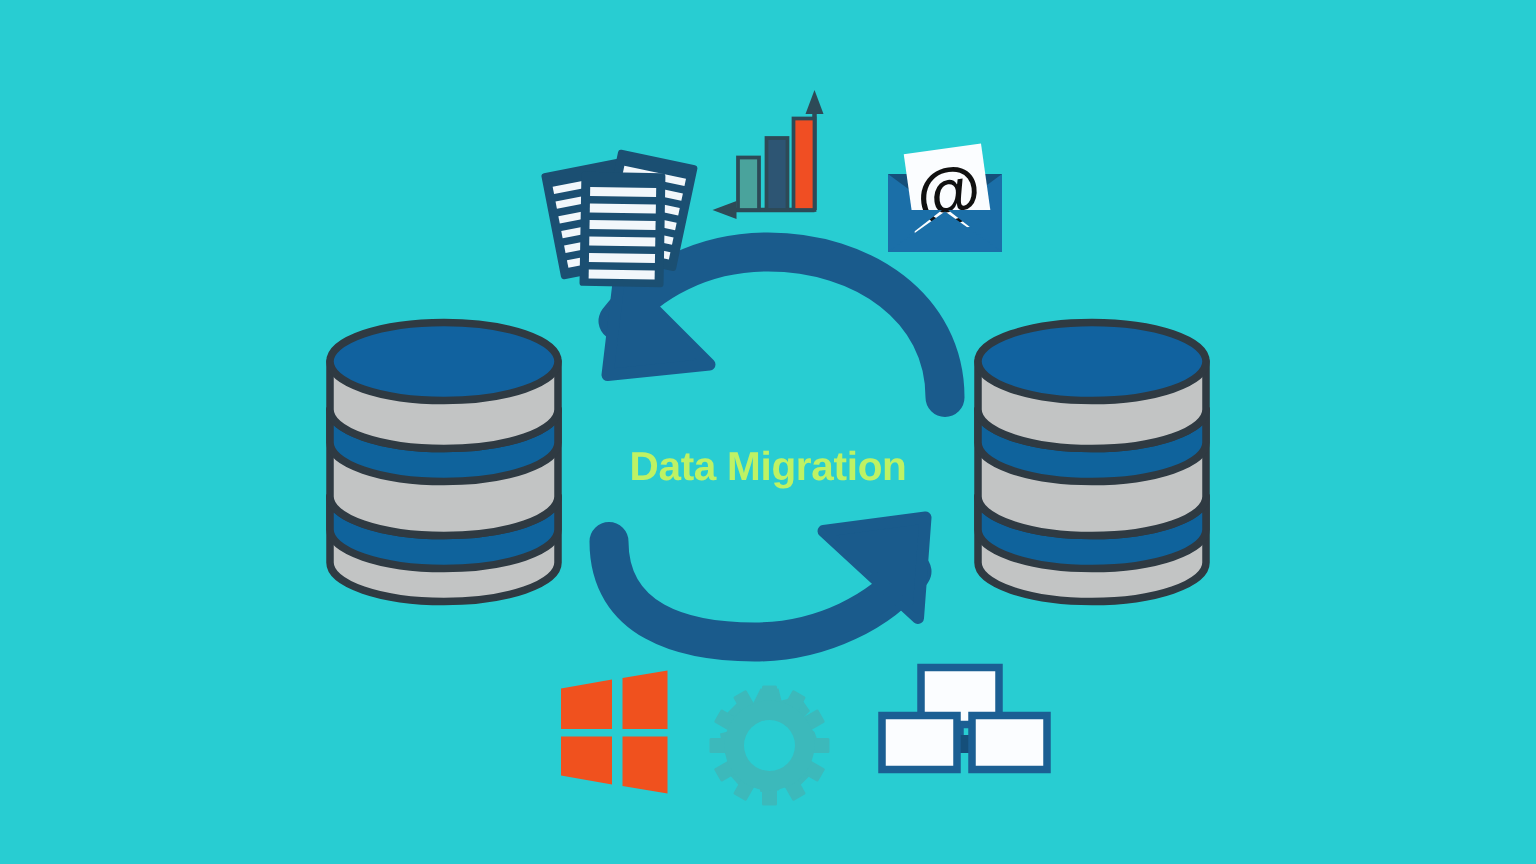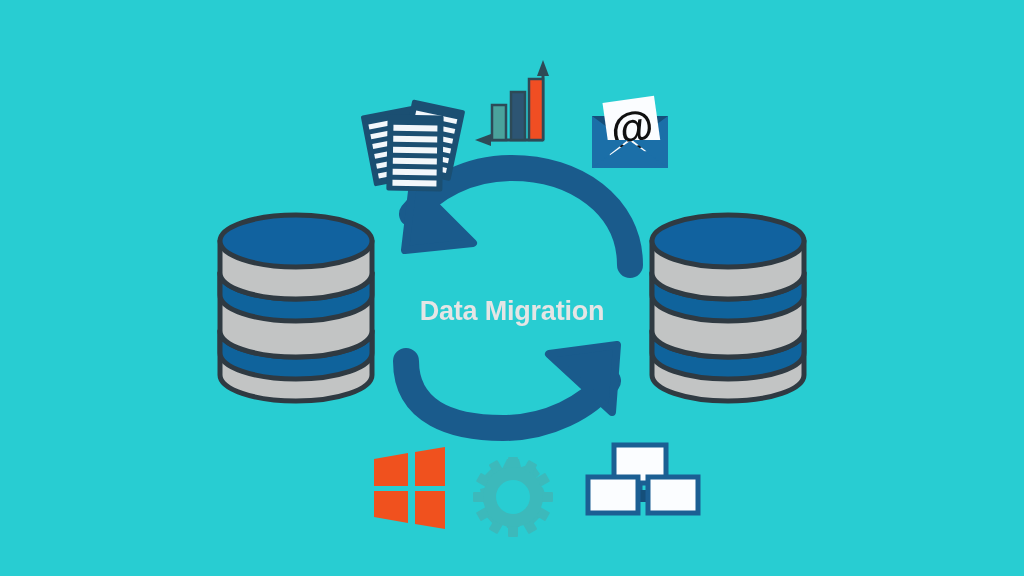--- a/index.html
+++ b/index.html
@@ -25,21 +25,21 @@
   }
   #title {
     position: absolute;
     left: 0;
     top: 296px;
     width: 1024px;
     text-align: center;
     font-family: "Liberation Sans", sans-serif;
     font-size: 27px;
     font-weight: bold;
-    color: #e5e5e5;
+    color: #bef264;
     letter-spacing: -0.2px;
     user-select: none;
   }
   svg { display: block; }
 </style>
 </head>
 <body>
 
 <div id="stage">
 

